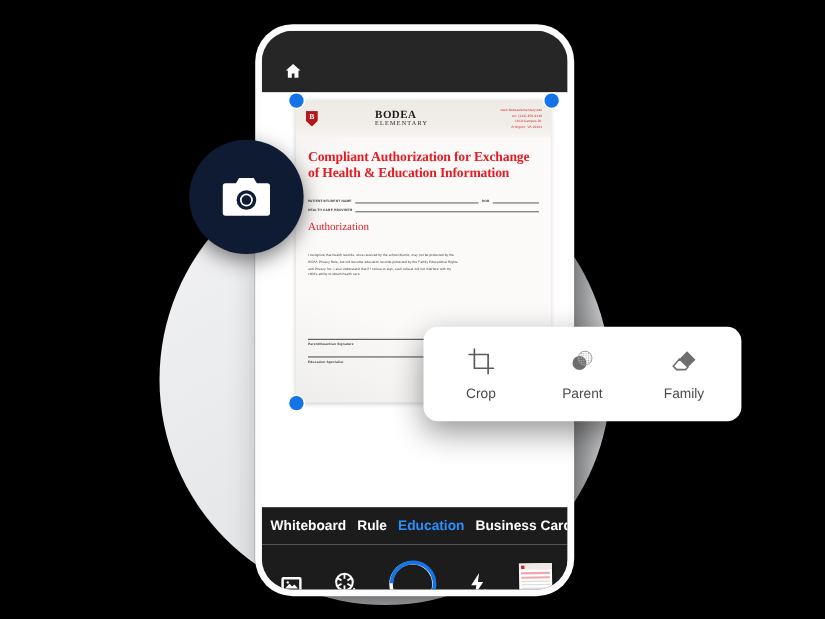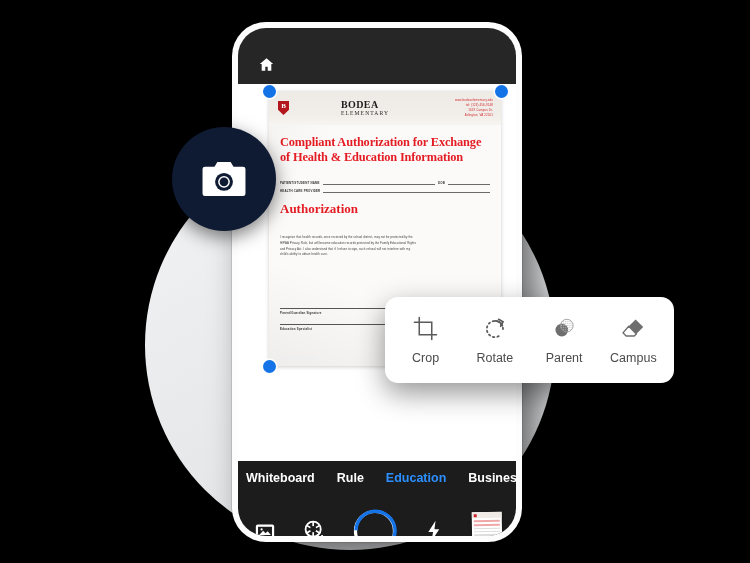--- a/index.html
+++ b/index.html
@@ -79,22 +79,22 @@
     color: #e41c24; letter-spacing: -.15px;
   }
   .fields { margin: 12px 11px 0 11px; }
   .field-row { display: flex; align-items: flex-end; gap: 3px; margin-bottom: 4px; }
   .field-label { font-size: 2.9px; font-weight: bold; color: #333; letter-spacing: .2px; white-space: nowrap; }
   .rule { flex: 1; border-bottom: .6px solid #6a6a6a; height: 4px; }
   .rule.short { flex: 0 0 42px; }
 
   .section-title {
     margin: 8px 11px 18px 11px;
-    font-family: "Liberation Serif", serif; font-weight: bold;
-    font-size: 13px; color: #e41c24;
+    font-family: "Liberation Serif", serif; font-weight: normal;
+    font-size: 10px; color: #e41c24;
   }
   .body-copy { margin: 0 11px; }
   .body-copy span {
     display: block; font-size: 2.9px; line-height: 1.95;
     color: #3a3a3a; letter-spacing: .1px; filter: blur(.2px);
   }
 
   .sign-block { position: absolute; left: 11px; right: 11px; bottom: 26px; }
   .sign-row { margin-bottom: 9px; }
   .sign-line { border-bottom: .6px solid #555; height: 1px; }
@@ -112,21 +112,21 @@
     background: #1473e6; box-shadow: 0 0 0 1.5px rgba(255,255,255,.9);
   }
   .handle.tl { left: 25px;  top: 1px; }
   .handle.tr { left: 257px; top: 1px; }
   .handle.bl { left: 25px;  top: 276px; }
   .handle.br { left: 257px; top: 276px; }
 
   
   .tabs {
     height: 34px; background: #1c1c1c;
-    display: flex; align-items: center; gap: 22px; padding-left: 8px;
+    display: flex; align-items: center; gap: 10px; padding-left: 8px;
     overflow: hidden;
   }
   .tab { font-size: 12.5px; font-weight: bold; color: #fff; white-space: nowrap; }
   .tab.active { color: #2c8fff; }
 
   
   .cam-bar {
     height: 71px; background: #1c1c1c;
     display: flex; align-items: center; justify-content: space-between;
     padding: 0 14px;
@@ -310,30 +310,20 @@
     <div class="tool">
       <span class="tool-ico">
         <svg viewBox="0 0 26 26" width="25" height="25" fill="none" stroke="#5b5b5b" stroke-width="1.6" stroke-linecap="round">
           <path d="M6.5 1.5v18h18"></path>
             <path d="M1.5 6.5h18v18"></path>
         </svg>
       </span>
       <span class="tool-label">Crop</span>
     </div>
 
-    <div class="tool">
-      <span class="tool-ico">
-        <svg viewBox="0 0 28 28" width="26" height="26" fill="none" stroke="#5b5b5b" stroke-width="1.9" stroke-linecap="round">
-          <path d="M22.6 14a8.7 8.7 0 1 0-3.1 6.7" stroke-dasharray="1.6 3.2"></path>
-          <path d="M14 5.3a8.7 8.7 0 0 1 7.9 5.1" stroke-dasharray="0"></path>
-          <path d="M17.9 3.6 22.6 6.2 20.1 11" fill="none"></path>
-        </svg>
-      </span>
-      <span class="tool-label">Rotate</span>
-    </div>
 
     <div class="tool">
       <span class="tool-ico">
         <svg viewBox="0 0 26 26" width="25" height="25">
           <defs>
             <pattern id="dots" width="2.2" height="2.2" patternUnits="userSpaceOnUse">
               <circle cx="1.1" cy="1.1" r=".62" fill="#b5b5b5"></circle>
             </pattern>
           </defs>
           <circle cx="10.2" cy="14.6" r="6.6" fill="#6e6e6e"></circle>
@@ -343,18 +333,18 @@
       <span class="tool-label">Parent</span>
     </div>
 
     <div class="tool">
       <span class="tool-ico">
         <svg viewBox="0 0 28 26" width="26" height="25">
           <path d="M16.8 3.2 25 11.4l-7.4 7.4-8.2-8.2z" fill="#6e6e6e"></path>
           <path d="M9.4 10.6 17.6 18.8l-2.3 2.3H6.6l-3.4-3.4z" fill="#fff" stroke="#6e6e6e" stroke-width="1.5" stroke-linejoin="round"></path>
         </svg>
       </span>
-      <span class="tool-label">Campus</span>
+      <span class="tool-label">Family</span>
     </div>
 
   </div>
 
 </div>
 
 </body></html>

